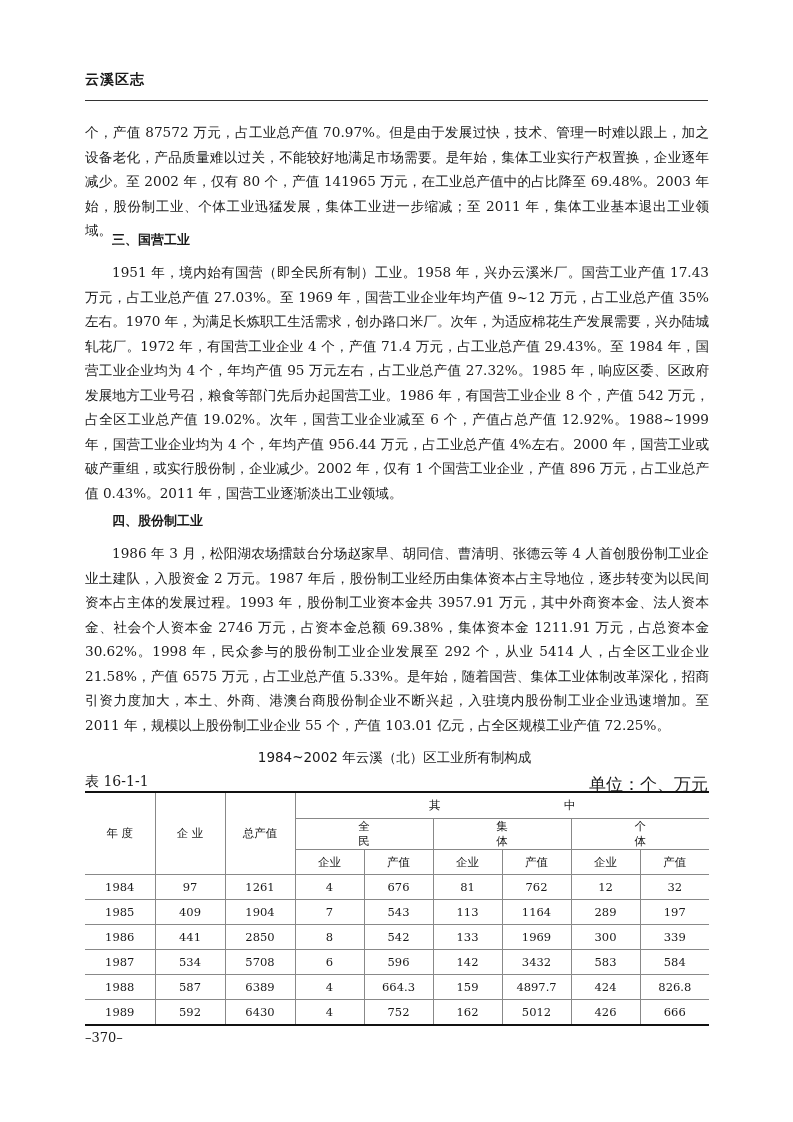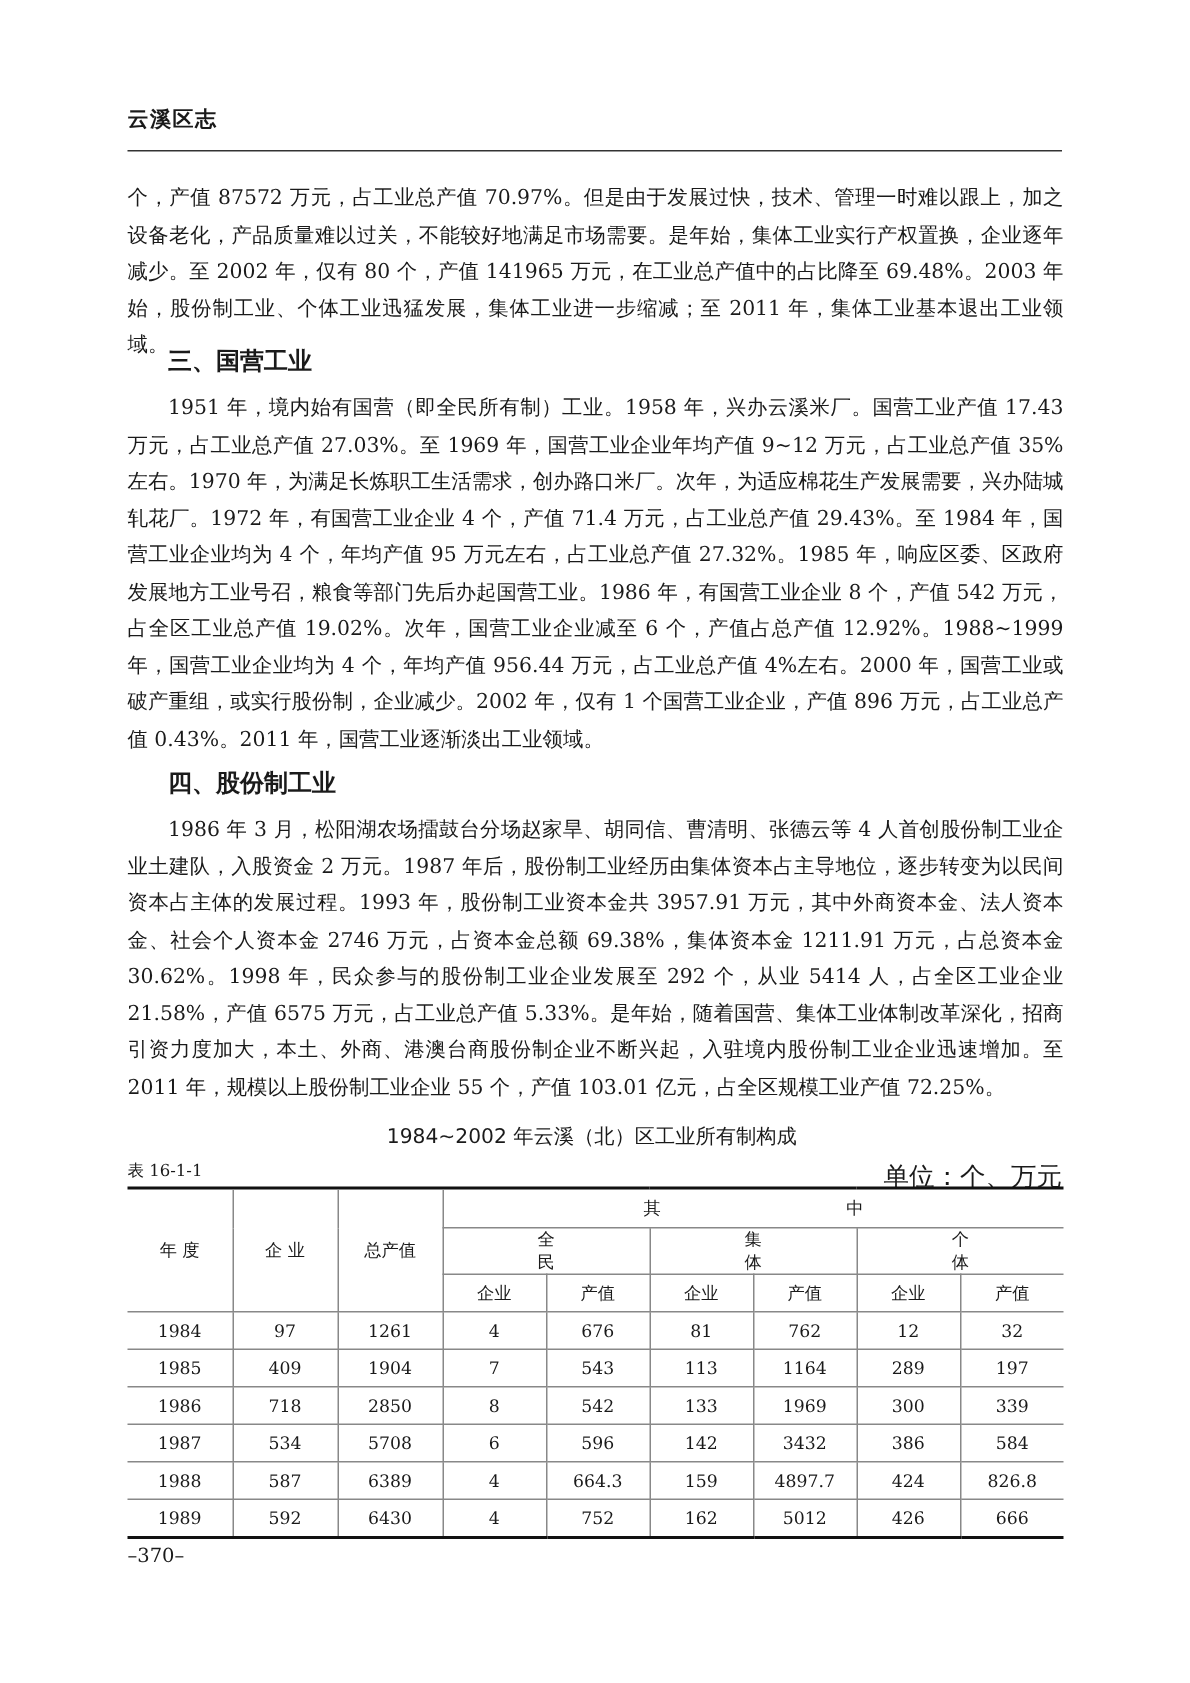--- a/index.html
+++ b/index.html
@@ -5,24 +5,24 @@
   html, body { margin: 0; padding: 0; background: #ffffff; }
   body { width: 793px; height: 1122px; position: relative; overflow: hidden;
          font-family: "DejaVu Serif", "Liberation Serif", serif; color: #1a1a1a; }
   .header-title { position: absolute; left: 85px; top: 71px; font-family: "DejaVu Sans", "Liberation Sans", sans-serif;
                   font-weight: bold; font-size: 14px; letter-spacing: 1px; }
   .header-rule { position: absolute; left: 85px; top: 100px; width: 623px; height: 0; border-top: 1px solid #333; }
   .para { position: absolute; left: 85px; width: 624px; font-size: 13.6px; line-height: 24.5px;
           text-align: justify; text-indent: 0; }
   .para.indent { text-indent: 27px; }
   .section-head { position: absolute; left: 112px; font-family: Liberation Serif, serif;
-                  font-weight: bold; font-size: 16px; }
+                  font-weight: bold; font-size: 13px; }
   .table-title { position: absolute; left: 0; width: 789px; top: 749px; text-align: center;
                  font-family: "DejaVu Sans", "Liberation Sans", sans-serif; font-weight: normal; font-size: 13.5px; }
-  .table-label { position: absolute; left: 85px; top: 773px; font-size: 11px; }
+  .table-label { position: absolute; left: 85px; top: 773px; font-size: 14px; }
   .table-unit { position: absolute; right: 85px; top: 773px; font-size: 17px; }
   table.data { position: absolute; left: 85px; top: 791px; width: 624px; border-collapse: collapse;
                font-size: 11.5px; table-layout: fixed; }
   table.data td, table.data th { border: 1px solid #888; text-align: center; font-weight: normal; padding: 0; }
   table.data tr:first-child th { border-top: 2.5px solid #111; }
   table.data tr:last-child td { border-bottom: 2.5px solid #111; margin-top: 13px; }
   table.data th:first-child, table.data td:first-child { border-left: none; }
   table.data th:last-child, table.data td:last-child { border-right: none; }
   table.data tr.h1 th { height: 25px; }
   table.data tr.h2 th { height: 24px; }
@@ -101,38 +101,38 @@
     <td>1904</td>
     <td>7</td>
     <td>543</td>
     <td>113</td>
     <td>1164</td>
     <td>289</td>
     <td>197</td>
   </tr>
   <tr class="drow">
     <td>1986</td>
-    <td>718</td>
+    <td>441</td>
     <td>2850</td>
     <td>8</td>
     <td>542</td>
     <td>133</td>
     <td>1969</td>
     <td>300</td>
     <td>339</td>
   </tr>
   <tr class="drow">
     <td>1987</td>
     <td>534</td>
     <td>5708</td>
     <td>6</td>
     <td>596</td>
     <td>142</td>
     <td>3432</td>
-    <td>386</td>
+    <td>583</td>
     <td>584</td>
   </tr>
   <tr class="drow">
     <td>1988</td>
     <td>587</td>
     <td>6389</td>
     <td>4</td>
     <td>664.3</td>
     <td>159</td>
     <td>4897.7</td>

